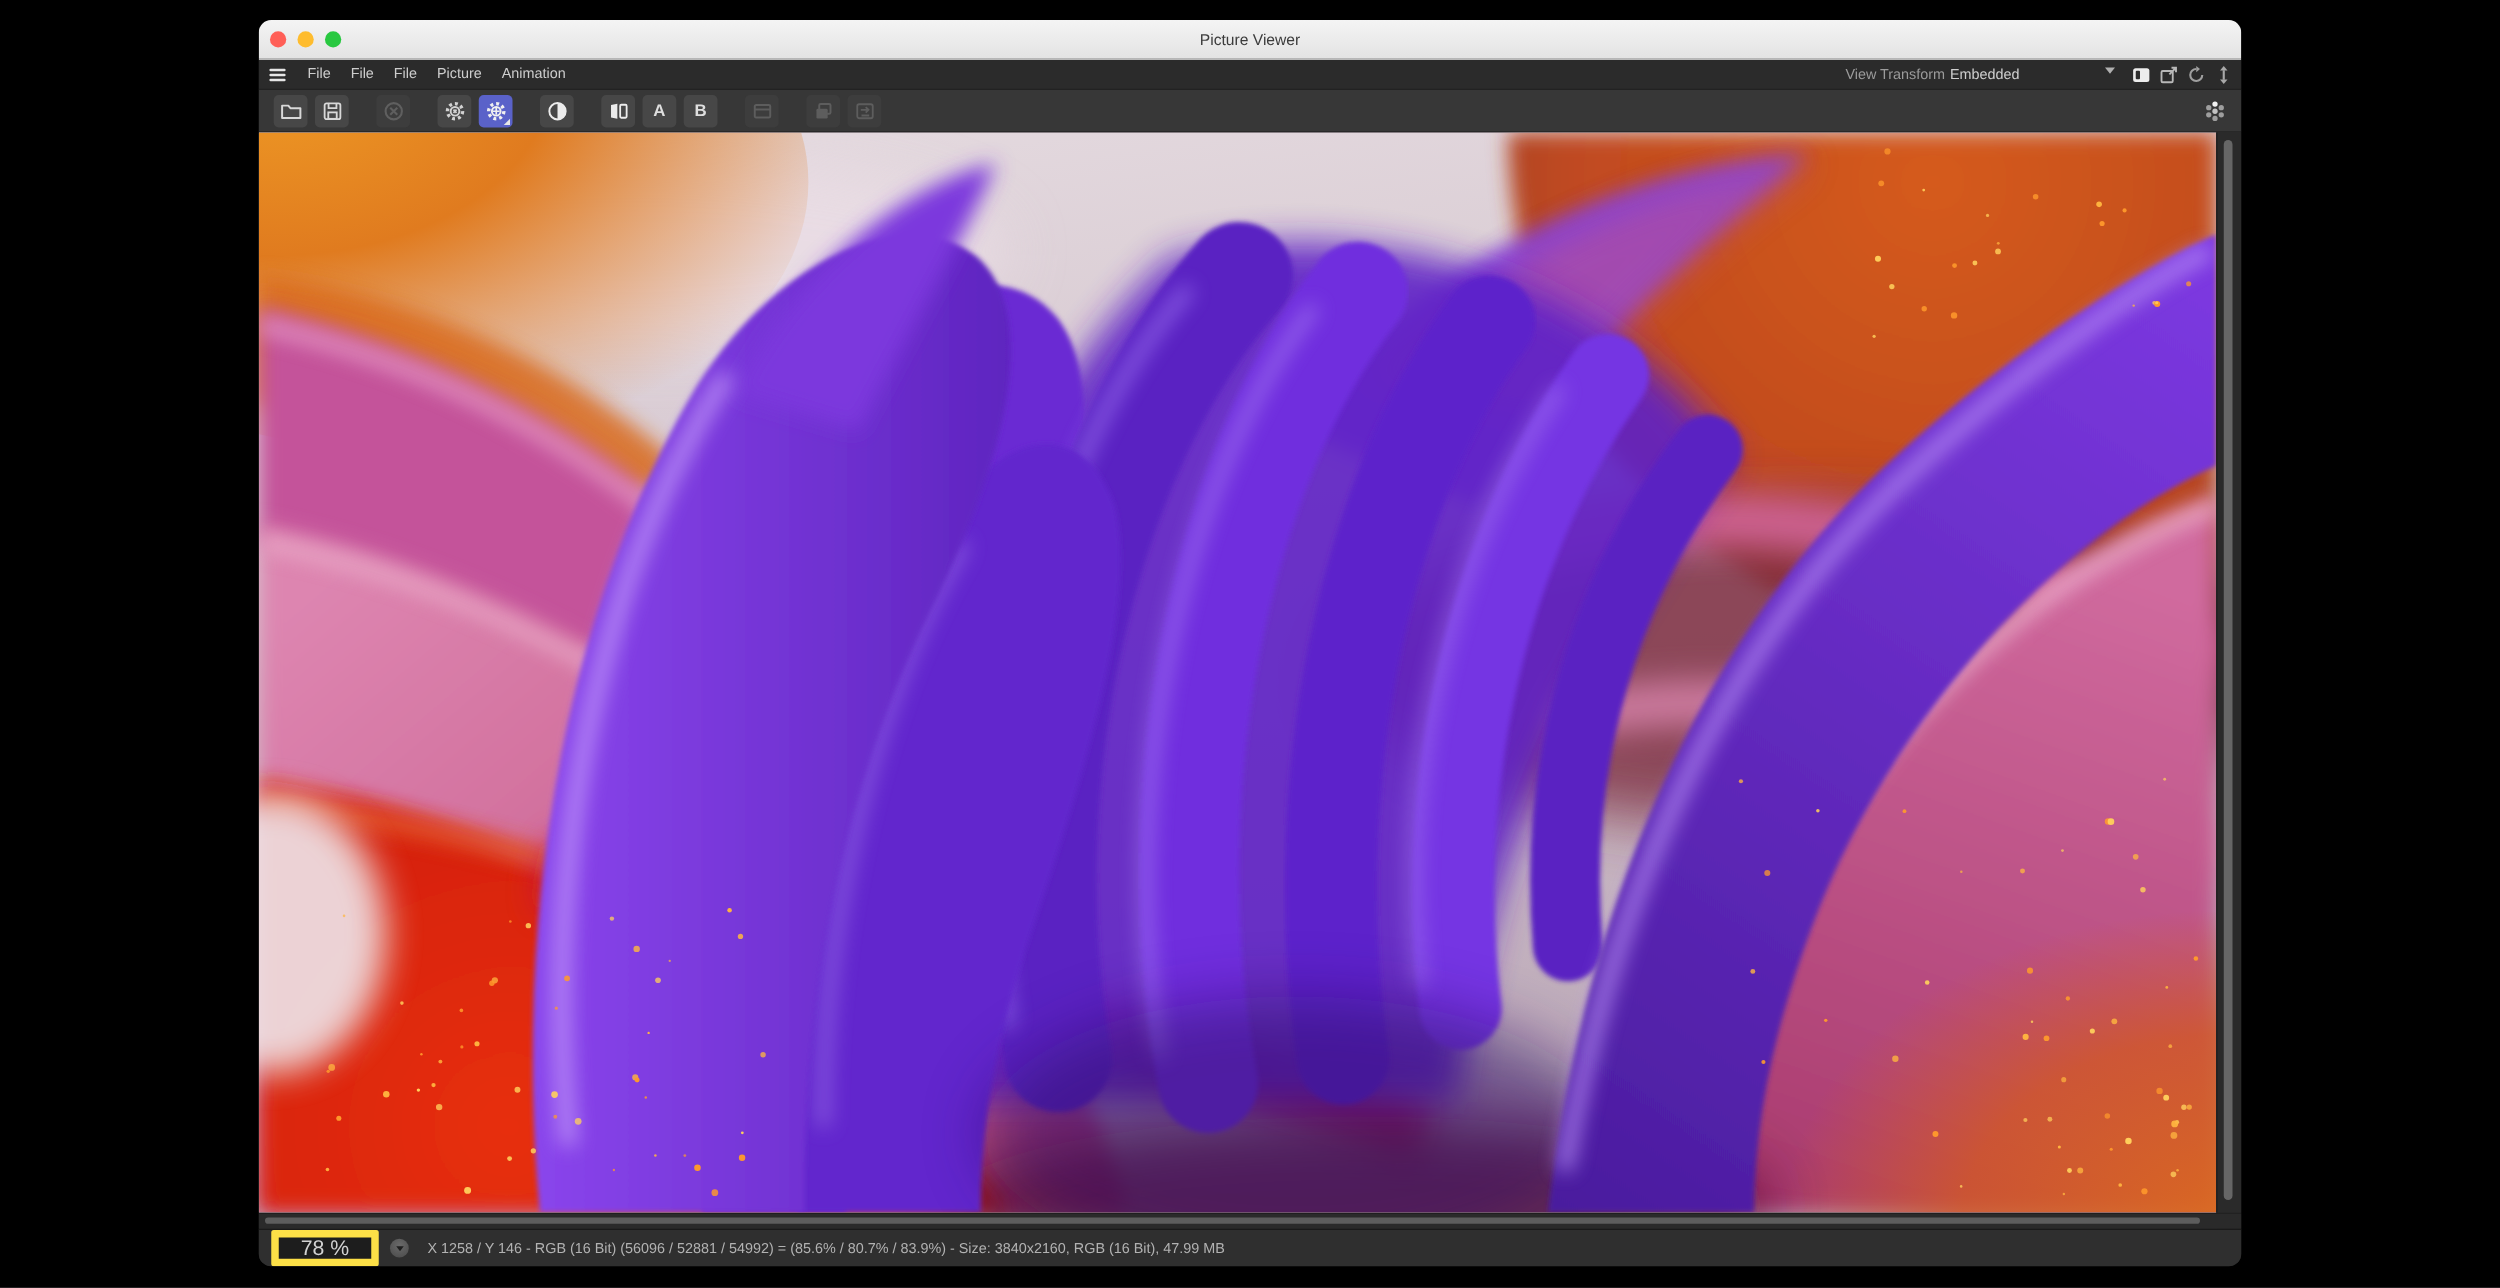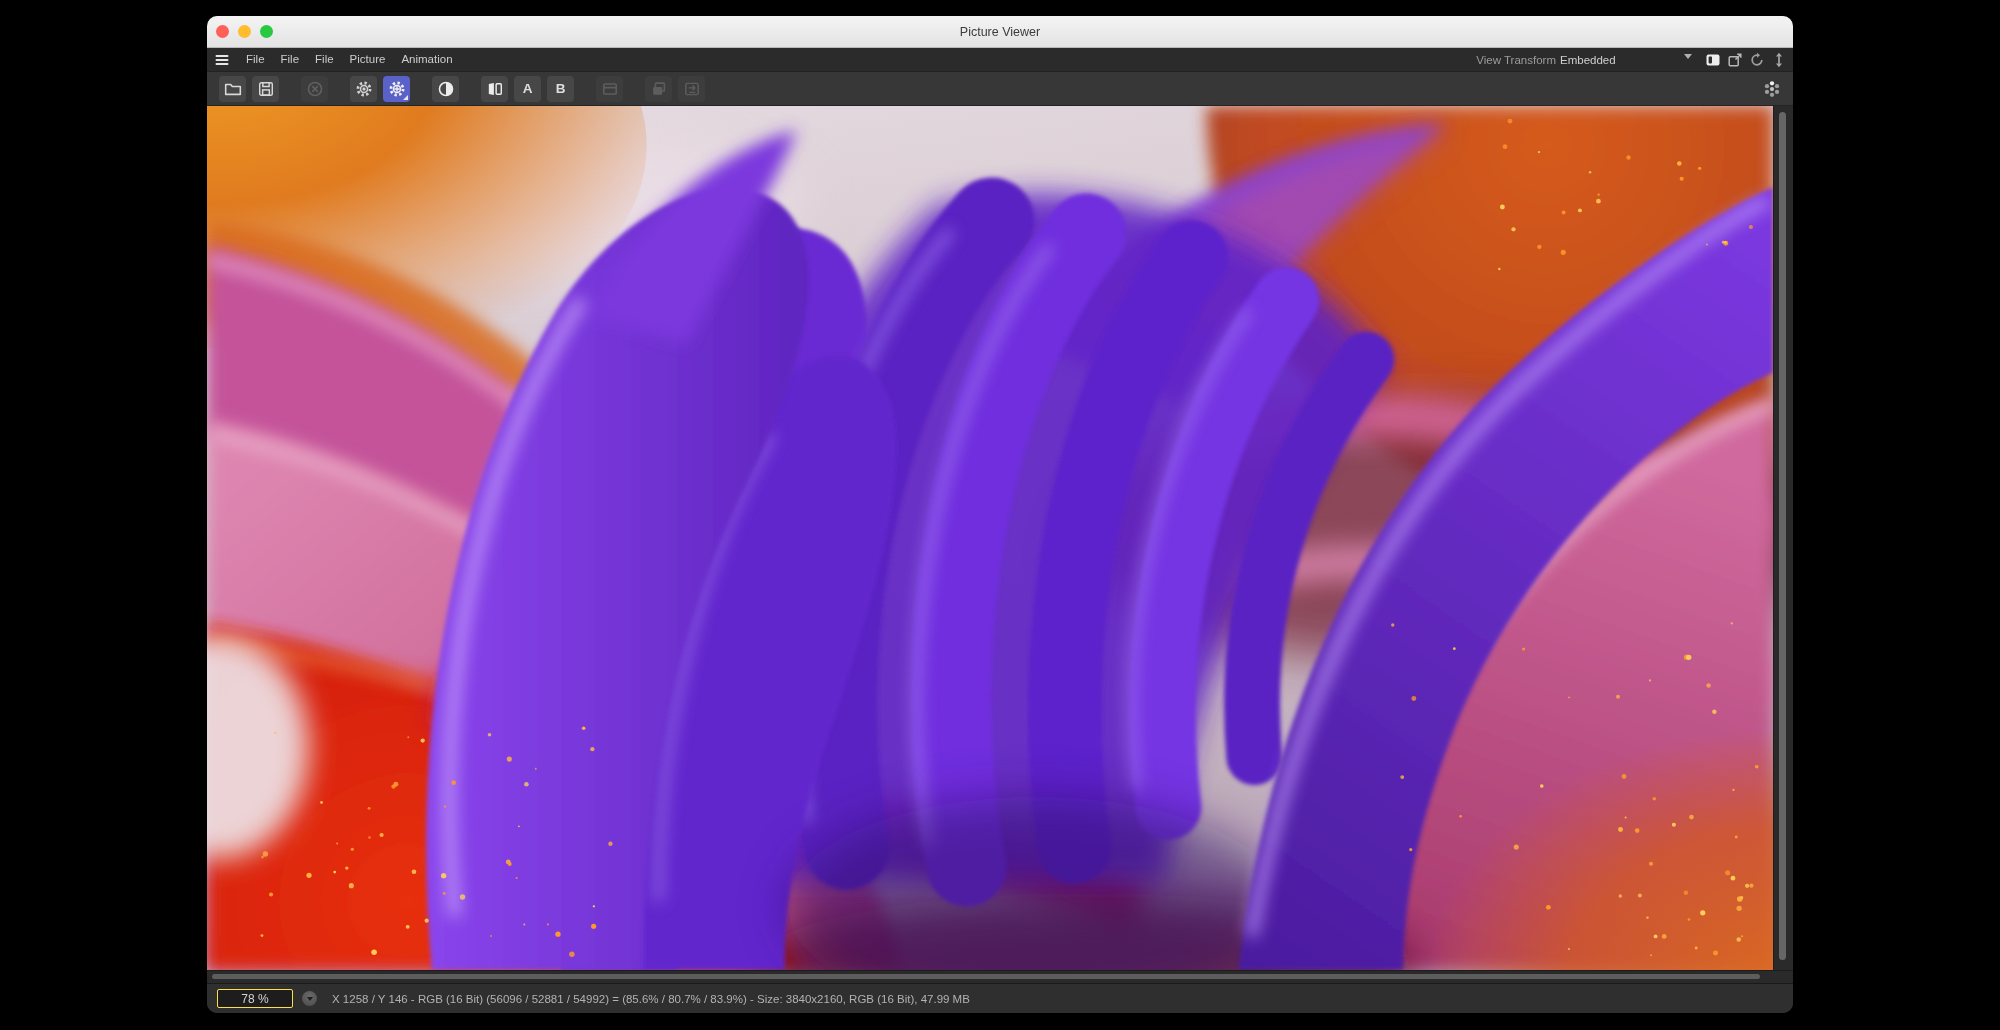--- a/index.html
+++ b/index.html
@@ -44,22 +44,22 @@
   .canvas-wrap svg.art{position:absolute;inset:0;width:100%;height:100%;display:block;}
   .vgutter{width:19px;background:#2a2a2a;border-left:1px solid #1d1d1d;position:relative;}
   .vthumb{position:absolute;left:5px;top:6px;bottom:10px;width:7px;border-radius:4px;background:#666;}
   .hrow{height:12px;background:#2a2a2a;display:flex;flex:0 0 auto;border-top:1px solid #1d1d1d;}
   .htrack{position:relative;width:1567px;}
   .hthumb{position:absolute;left:5px;top:3px;height:5px;width:1548px;border-radius:3px;background:#5d5d5d;}
   .hcorner{width:19px;background:#2a2a2a;}
   
   .statusbar{height:29px;background:#2f2f2f;border-top:1px solid #1a1a1a;display:flex;align-items:center;
     padding:0 10px;flex:0 0 auto;color:#aeaeae;font-size:11.5px;}
-  .zoom-box{width:74px;height:17px;background:#1d1d1d;border:1px solid #fde047;border-radius:2px;
-    color:#d2d2d2;display:flex;align-items:center;justify-content:center;font-size:12px;}
+  .zoom-box{width:74px;height:17px;background:#1d1d1d;border:6px solid #fde047;border-radius:2px;
+    color:#d2d2d2;display:flex;align-items:center;justify-content:center;font-size:17px;}
   .zoom-dd{width:15px;height:15px;border-radius:50%;background:radial-gradient(circle at 50% 35%,#6a6a6a,#4a4a4a);
     margin-left:9px;display:flex;align-items:center;justify-content:center;}
   .zoom-dd .dd-arrow{margin:0;border-top-color:#1f1f1f;border-left-width:3.5px;border-right-width:3.5px;border-top-width:4px;}
   .status-text{margin-left:15px;white-space:nowrap;color:#b2b2b2;}
   svg{display:block;}
 </style>
 </head>
 <body>
 
 <div class="stage">

